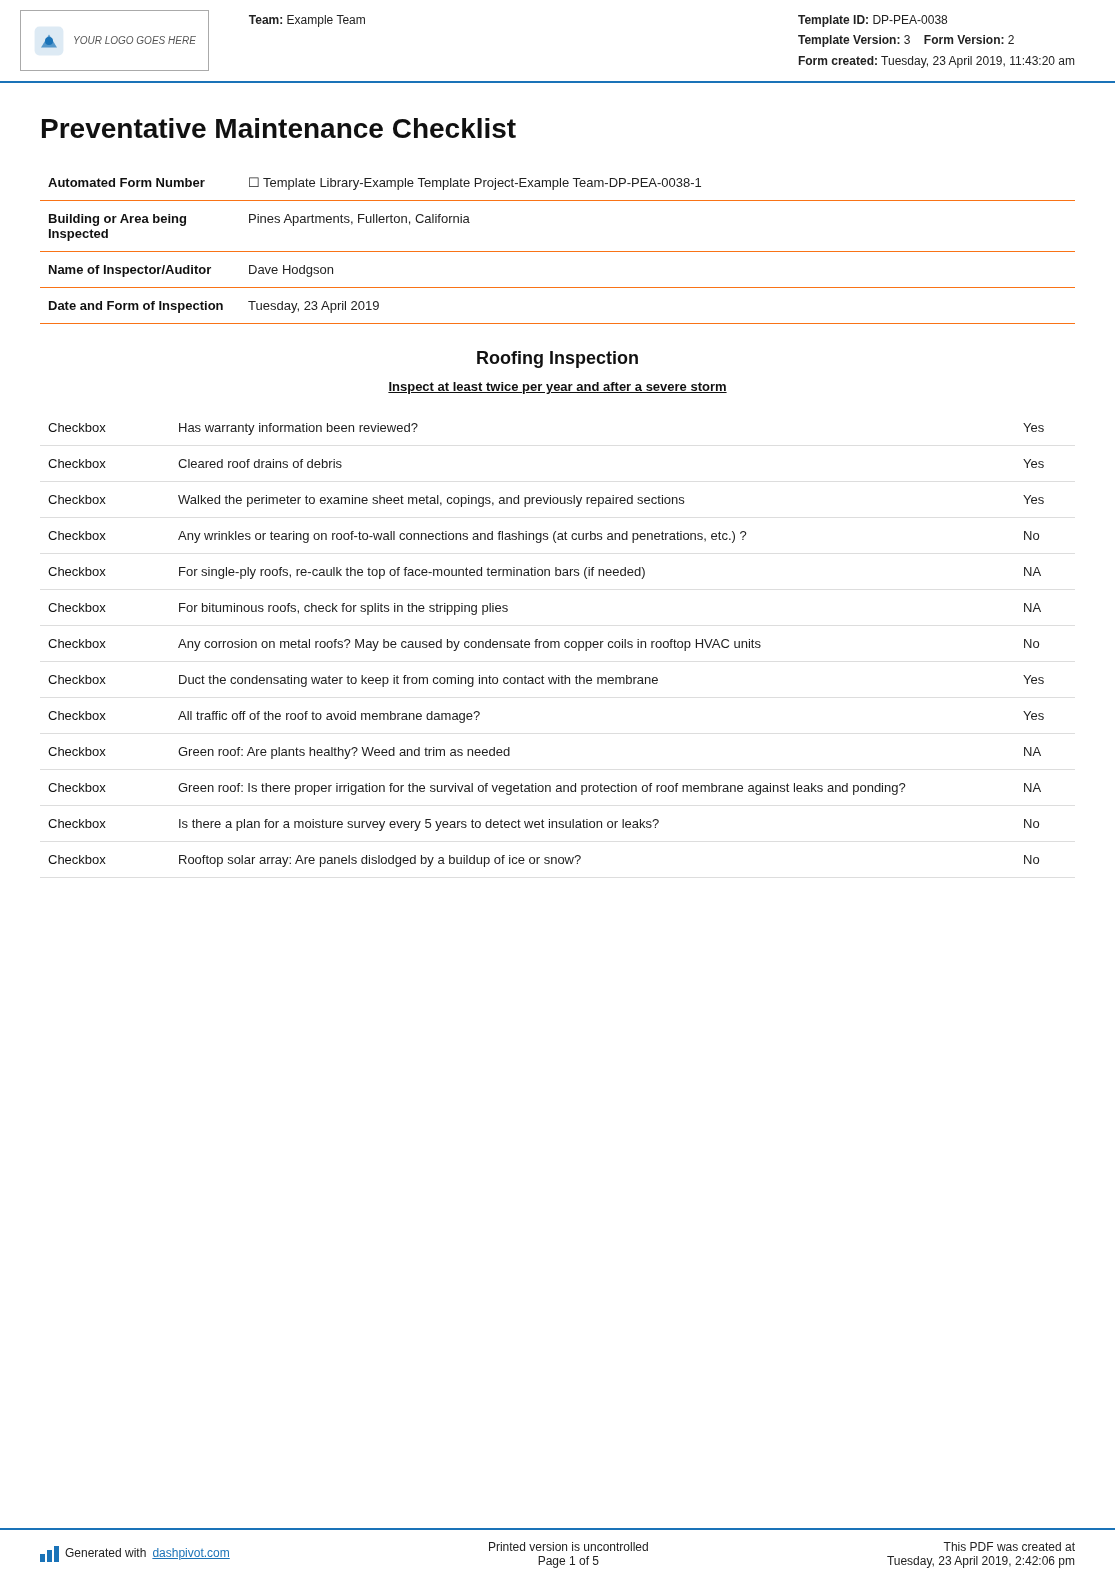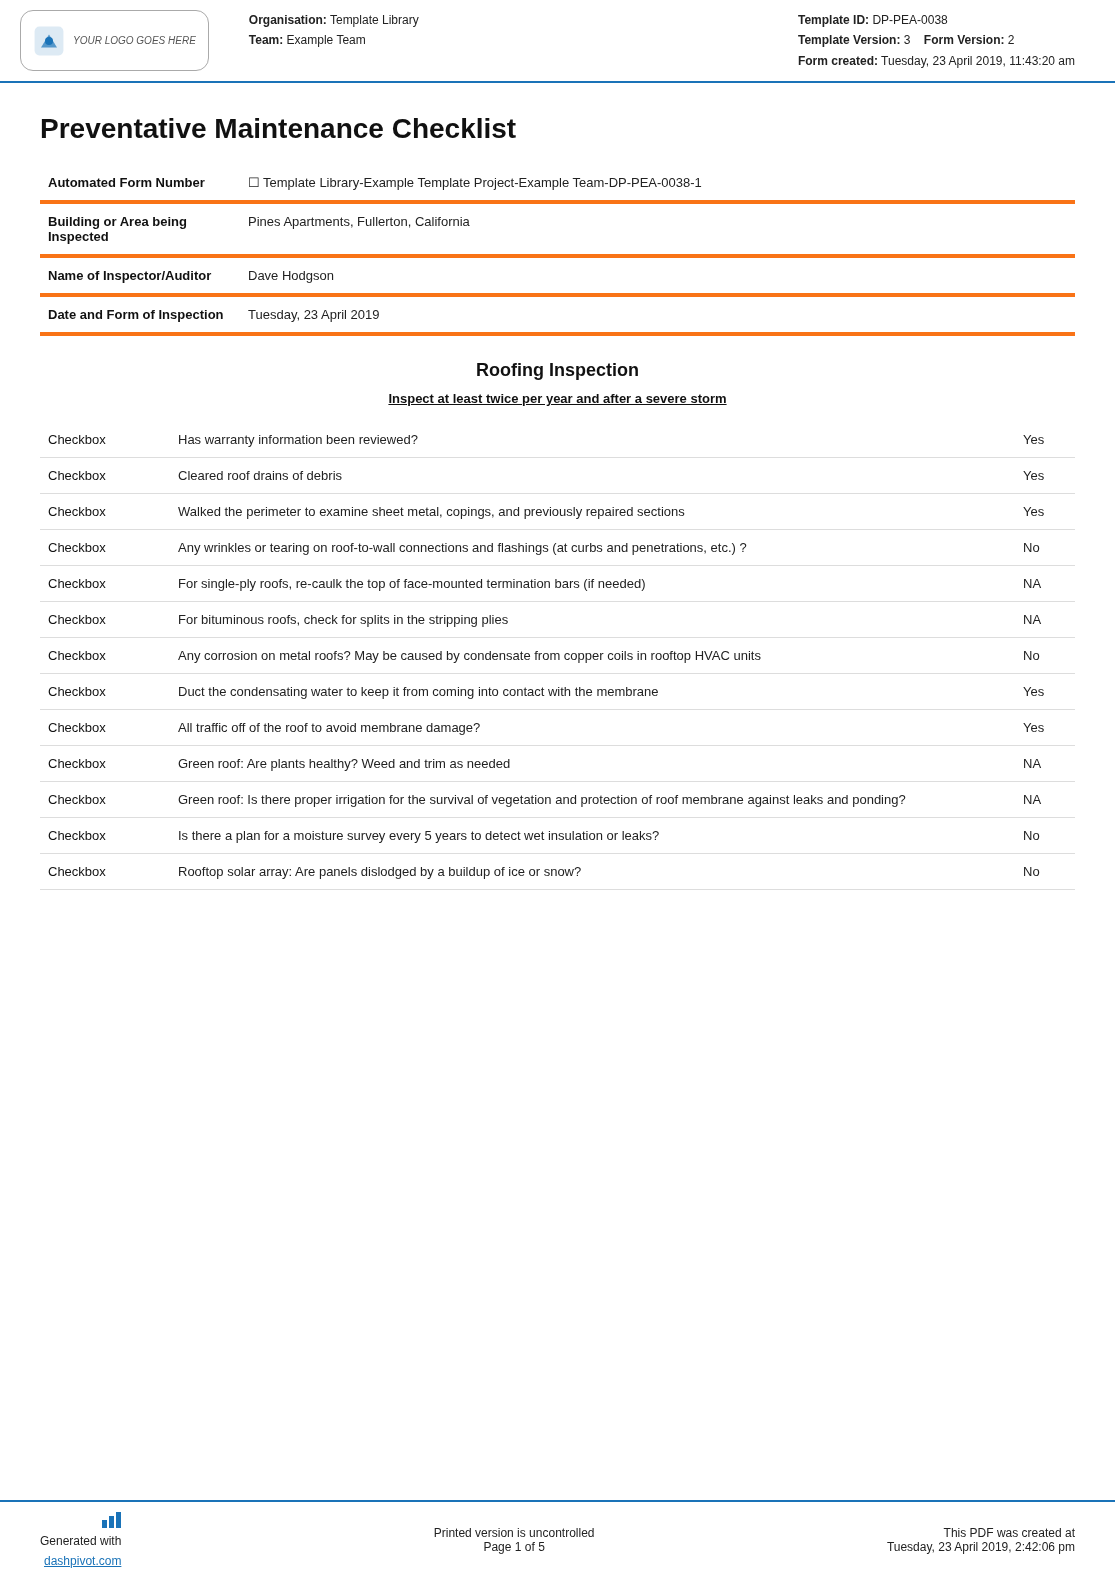--- a/index.html
+++ b/index.html
@@ -25,21 +25,21 @@
       align-items: stretch;
       border-bottom: 2px solid #1a73b8;
       padding: 10px 40px 10px 20px;
       gap: 20px;
     }
     .logo-area {
       display: flex;
       align-items: center;
       min-width: 180px;
       border: 1.5px solid #aaa;
-      border-radius: 13px;
+      border-radius: 0;
       padding: 0 12px;
       gap: 8px;
       margin-right: 20px;
     }
     .logo-icon {
       width: 32px;
       height: 32px;
     }
     .logo-text {
       font-size: 10px;
@@ -77,21 +77,21 @@
       margin-bottom: 20px;
       margin-top: 10px;
     }
     
     .info-table {
       width: 100%;
       border-collapse: collapse;
       margin-bottom: 10px;
     }
     .info-table tr {
-      border-bottom: 4px solid #f97316;
+      border-bottom: 1px solid #f97316;
     }
     .info-table td {
       padding: 10px 8px;
       vertical-align: top;
       font-size: 13px;
     }
     .info-table td:first-child {
       font-weight: bold;
       width: 200px;
       color: #111;
@@ -145,25 +145,24 @@
     .footer {
       border-top: 2px solid #1a73b8;
       padding: 10px 40px;
       display: flex;
       align-items: center;
       justify-content: space-between;
       margin-top: auto;
     }
     .footer-left {
       display: flex;
-      align-items: flex-end;
+      align-items: flex-start;
       gap: 6px;
       font-size: 12px;
       color: #222;
-      flex-direction: column;
     }
     .footer-left a {
       color: #1a73b8;
       text-decoration: underline;
     }
     .footer-center {
       font-size: 12px;
       color: #222;
       text-align: center;
       margin-left: 20px;
@@ -194,21 +193,20 @@
 
       <svg class="logo-icon" viewBox="0 0 40 40" xmlns="http://www.w3.org/2000/svg">
         <rect x="2" y="2" width="36" height="36" rx="6" fill="#1a73b8" opacity="0.15"></rect>
         <path d="M10 28 L20 12 L30 28 Z" fill="#1a73b8" opacity="0.7"></path>
         <circle cx="20" cy="20" r="5" fill="#1a73b8"></circle>
       </svg>
       <span class="logo-text">YOUR LOGO GOES HERE</span>
     </div>
     <div class="header-meta">
       <div class="header-meta-left">
-        <p><strong>Organisation:</strong> <span>Template Library</span></p>
         <p><strong>Team:</strong> <span>Example Team</span></p>
       </div>
       <div class="header-meta-right">
         <p><strong>Template ID:</strong> <span>DP-PEA-0038</span></p>
         <p>
           <strong>Template Version:</strong>
           <span>3</span>
           &nbsp;&nbsp;
           <strong>Form Version:</strong>
           <span>2</span>

